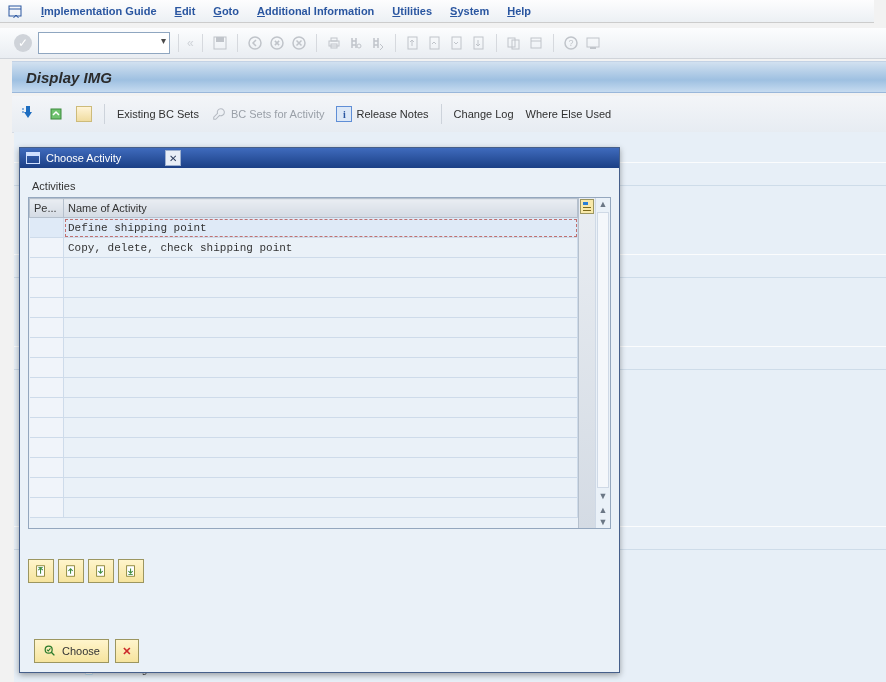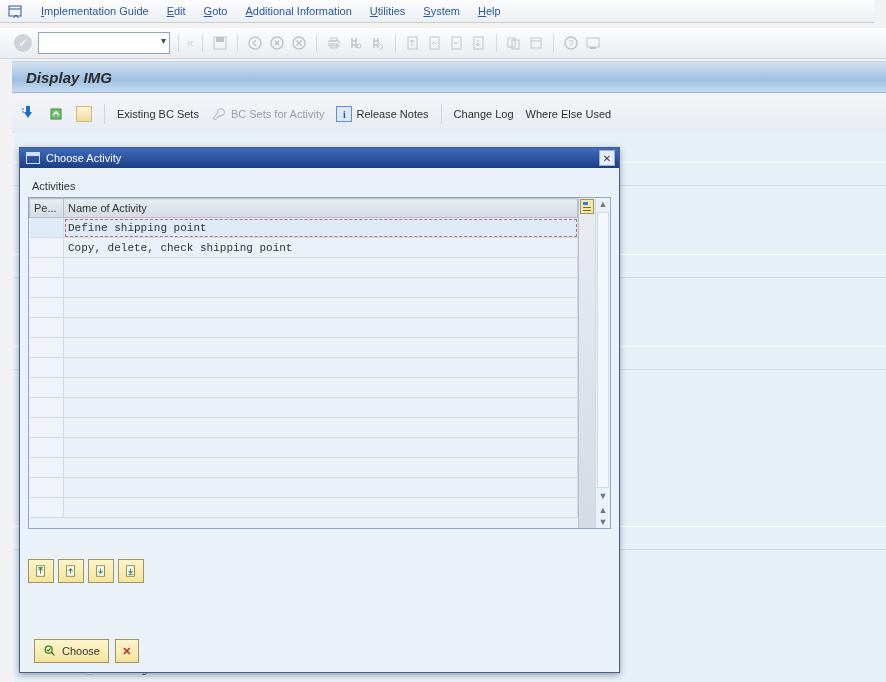--- a/index.html
+++ b/index.html
@@ -12,20 +12,21 @@
     overflow: hidden;
     position: relative;
   }
   
   .menubar-outer {
     position: absolute; left:0; right:12px; top:0;
     border-bottom: 1px solid #ccc;
     background: linear-gradient(#fdfdfe, #ecf0f4);
     padding: 4px 8px;
     box-sizing: border-box;
+    font-weight: bold;
   }
   .menubar {
     display: flex; align-items: center; gap: 18px;
   }
   .menubar .menu-item {
     color: #2a56a0;
     cursor: default;
   }
   .menubar .menu-item span.u { text-decoration: underline; }
   
@@ -123,21 +124,21 @@
   .dialog {
     position:absolute; left:19px; top:147px; width:599px; height:524px;
     box-shadow: 0 2px 6px rgba(0,0,0,0.35);
     background:#eaf1f8;
     border:1px solid #465f8a;
     display:flex; flex-direction:column;
   }
   .dlg-titlebar {
     height:20px;
     background: linear-gradient(#3f6bbd,#1b3f85);
-    display:flex; align-items:center; justify-content:space-between;
+    display:flex; align-items:center; 
     padding:0 4px 0 6px;
     color:#fff;
     gap:44px;
   }
   .dlg-titlebar .tleft { display:flex; align-items:center; gap:6px;}
   .dlg-titlebar .ticon {
     width:14px; height:12px;
     border:1px solid #cfe0ff;
     position:relative;
     box-sizing:border-box;

